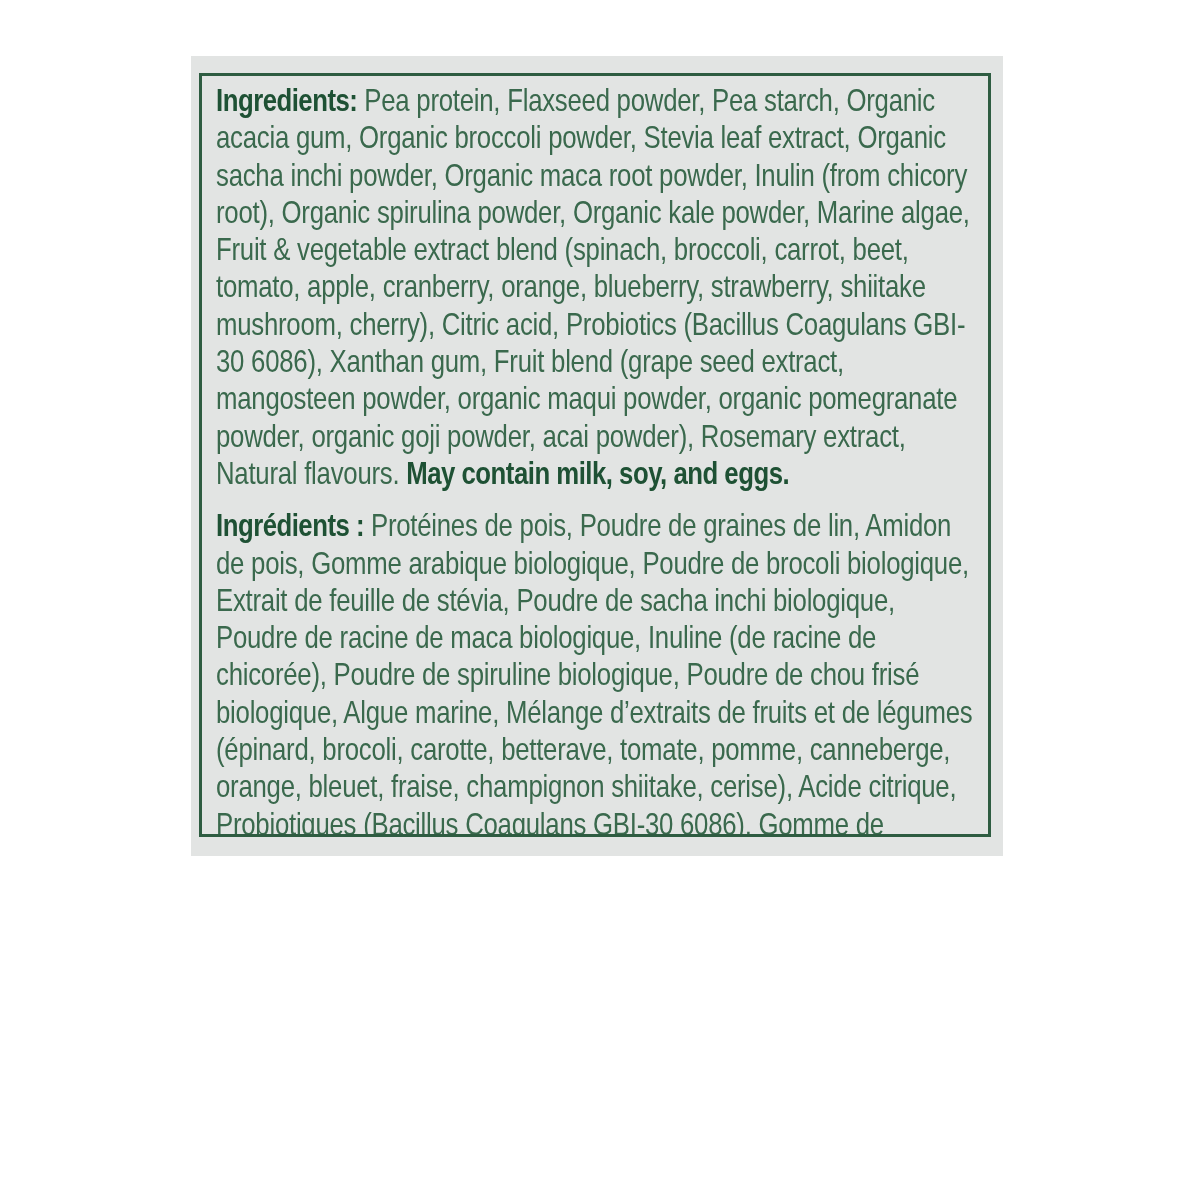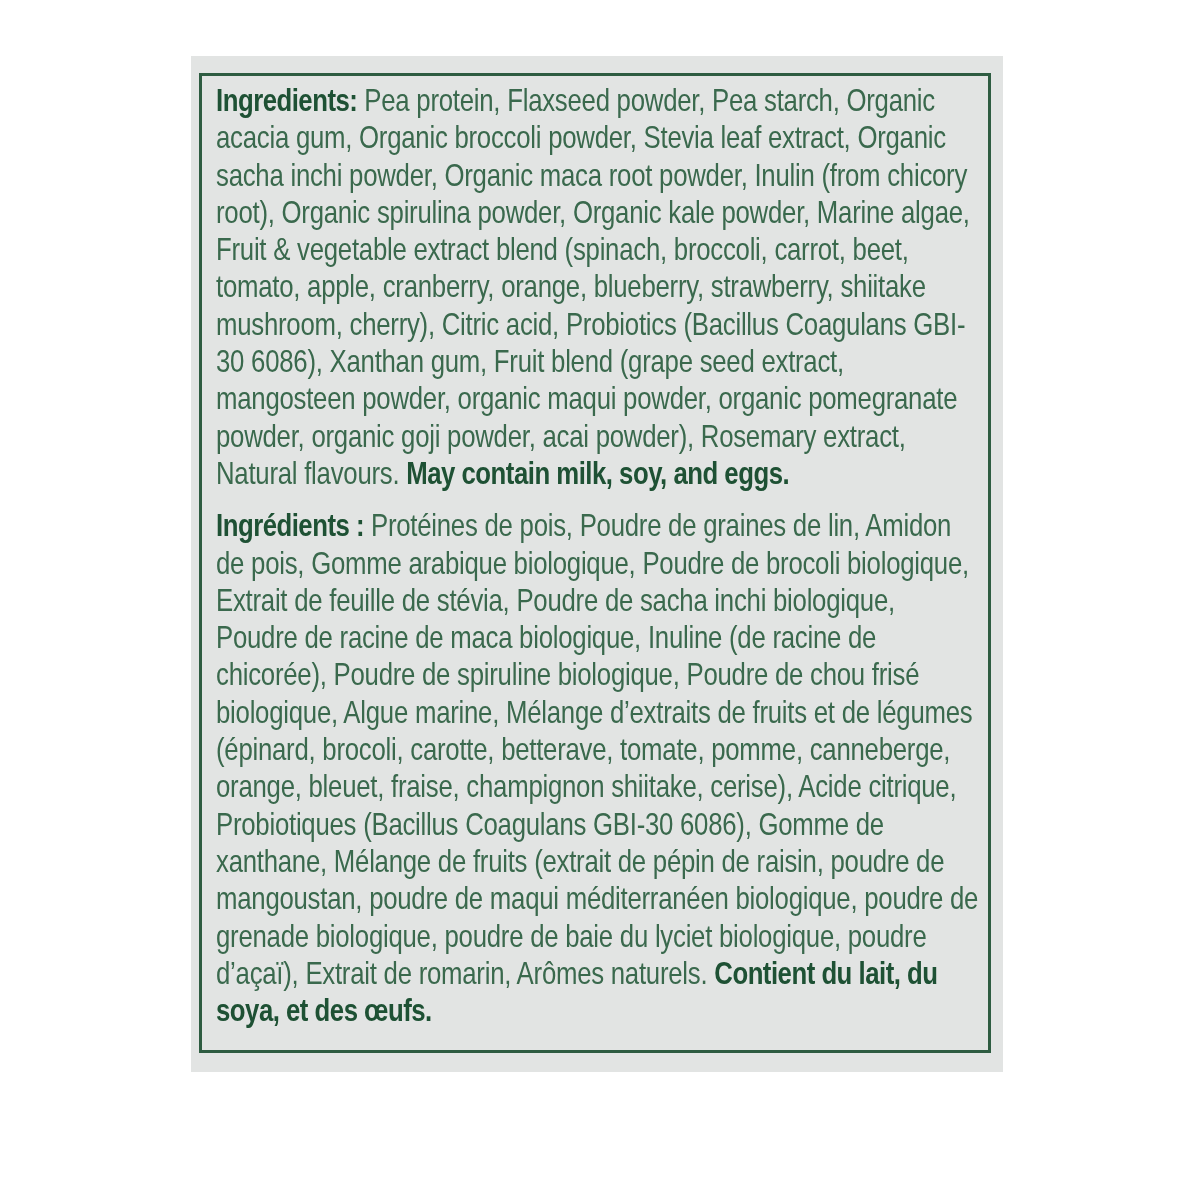--- a/index.html
+++ b/index.html
@@ -9,21 +9,21 @@
     width: 1200px;
     height: 1200px;
     position: relative;
     font-family: "Liberation Sans", sans-serif;
   }
   .label-panel {
     position: absolute;
     left: 191px;
     top: 56px;
     width: 812px;
-    height: 1016px;
+    height: 800px;
     background: #e2e4e3;
   }
   .border-box {
     position: absolute;
     left: 8px;
     top: 17px;
     right: 12px;
     bottom: 19px;
     border: 3px solid #2e5c41;
     overflow: hidden;

